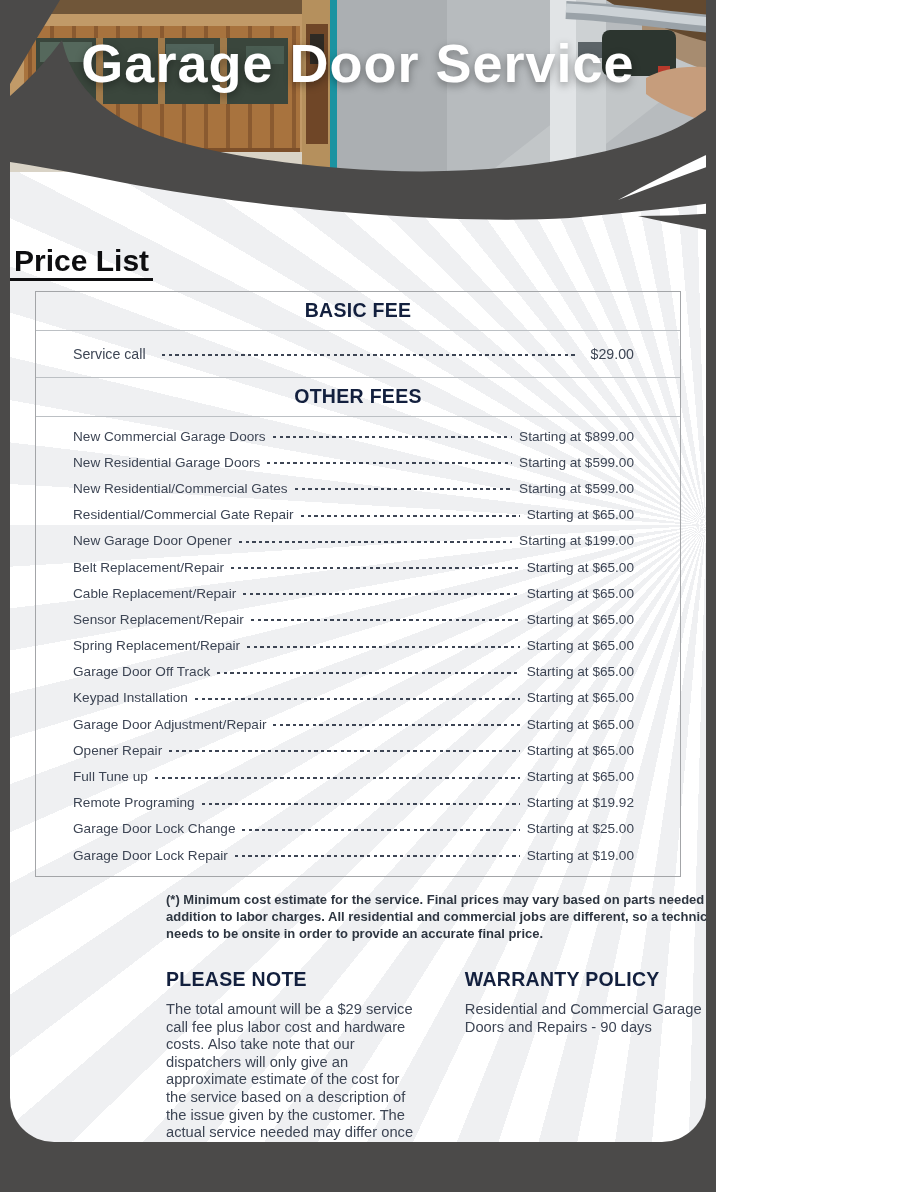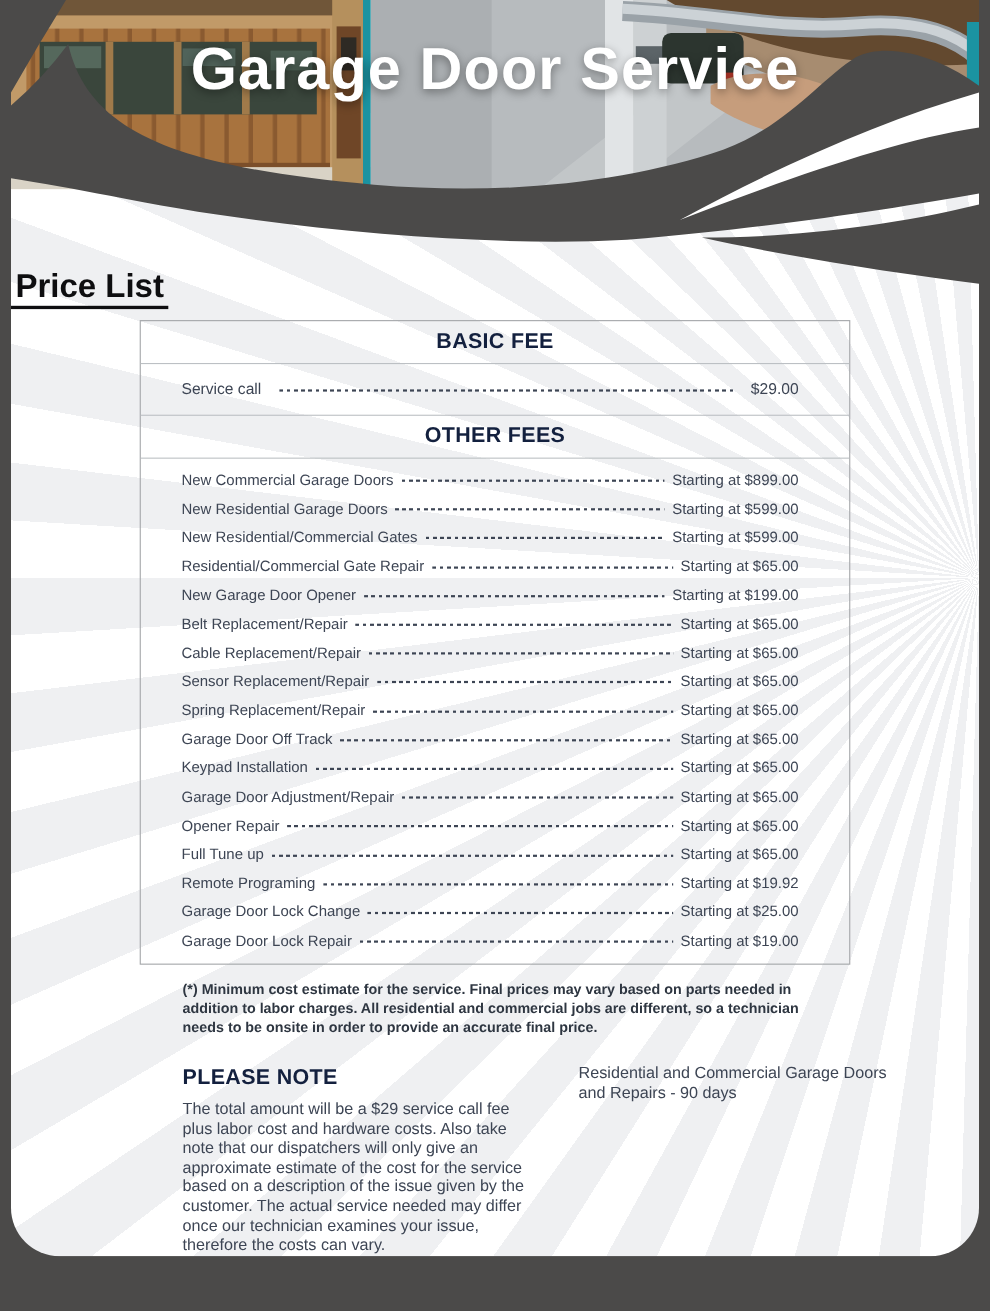--- a/index.html
+++ b/index.html
@@ -1,17 +1,17 @@
 <!DOCTYPE html>
 <html><head>
 <meta charset="utf-8">
 <style>
   html,body{margin:0;padding:0;}
   body{font-family:"Liberation Sans",sans-serif;}
-  .stage{position:relative;width:900px;height:1192px;background:#4b4a49;overflow:hidden;}
+  .stage{position:relative;width:716px;height:1192px;background:#4b4a49;overflow:hidden;}
   .page{
     position:absolute;left:10px;right:10px;top:0;bottom:50px;
     background:
       repeating-conic-gradient(from 168deg at 100% 46%, #ffffff 0deg 3.4deg, #eff0f2 3.4deg 6.8deg);
     background-color:#fff;
     border-radius:0 0 44px 44px;
     overflow:hidden;
   }
   .art{position:absolute;top:0;left:0;display:block;}
   .hero-title{
@@ -247,19 +247,20 @@
       </div>
 
       <p class="footnote">(*) Minimum cost estimate for the service. Final prices may vary based on parts needed in addition to labor charges. All residential and commercial jobs are different, so a technician needs to be onsite in order to provide an accurate final price.</p>
 
       <div class="cols">
         <div class="col-note">
           <h2 class="col-head">PLEASE NOTE</h2>
           <p class="col-body">The total amount will be a $29 service call fee plus labor cost and hardware costs. Also take note that our dispatchers will only give an approximate estimate of the cost for the service based on a description of the issue given by the customer. The actual service needed may differ once our technician examines your issue, therefore the costs can vary.</p>
         </div>
         <div class="col-warranty">
+          <h2 class="col-head">WARRANTY POLICY</h2>
           <p class="col-body">Residential and Commercial Garage Doors and Repairs - 90 days</p>
         </div>
       </div>
     </main>
 
   </div>
 </div>
 
 </body></html>

